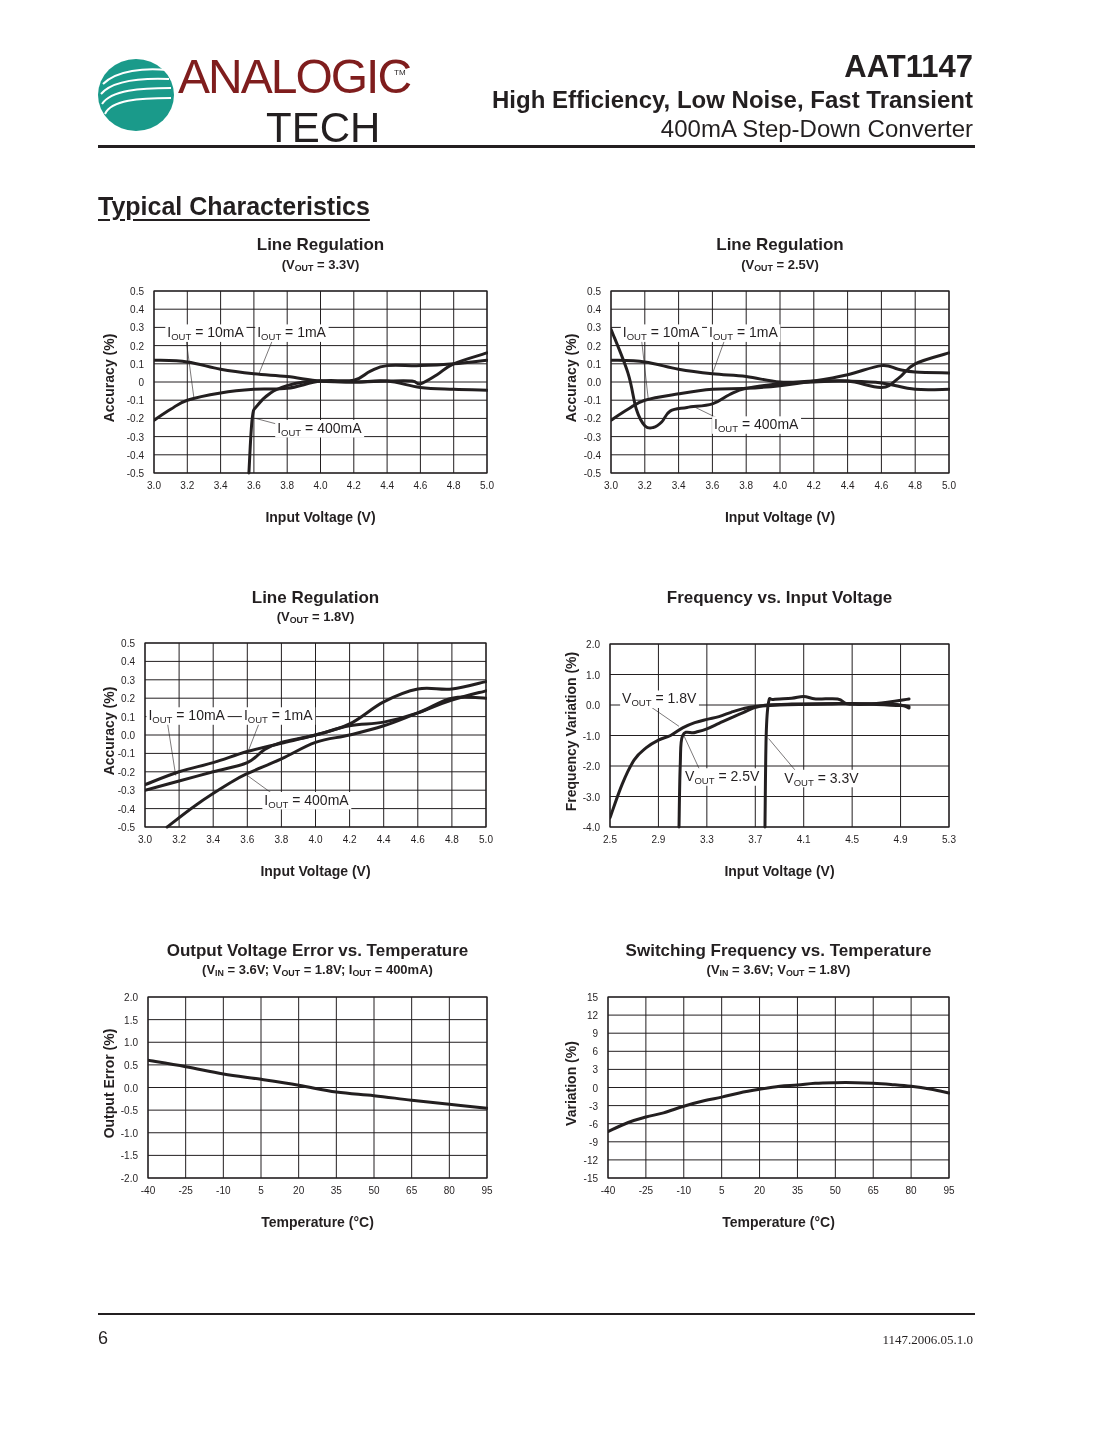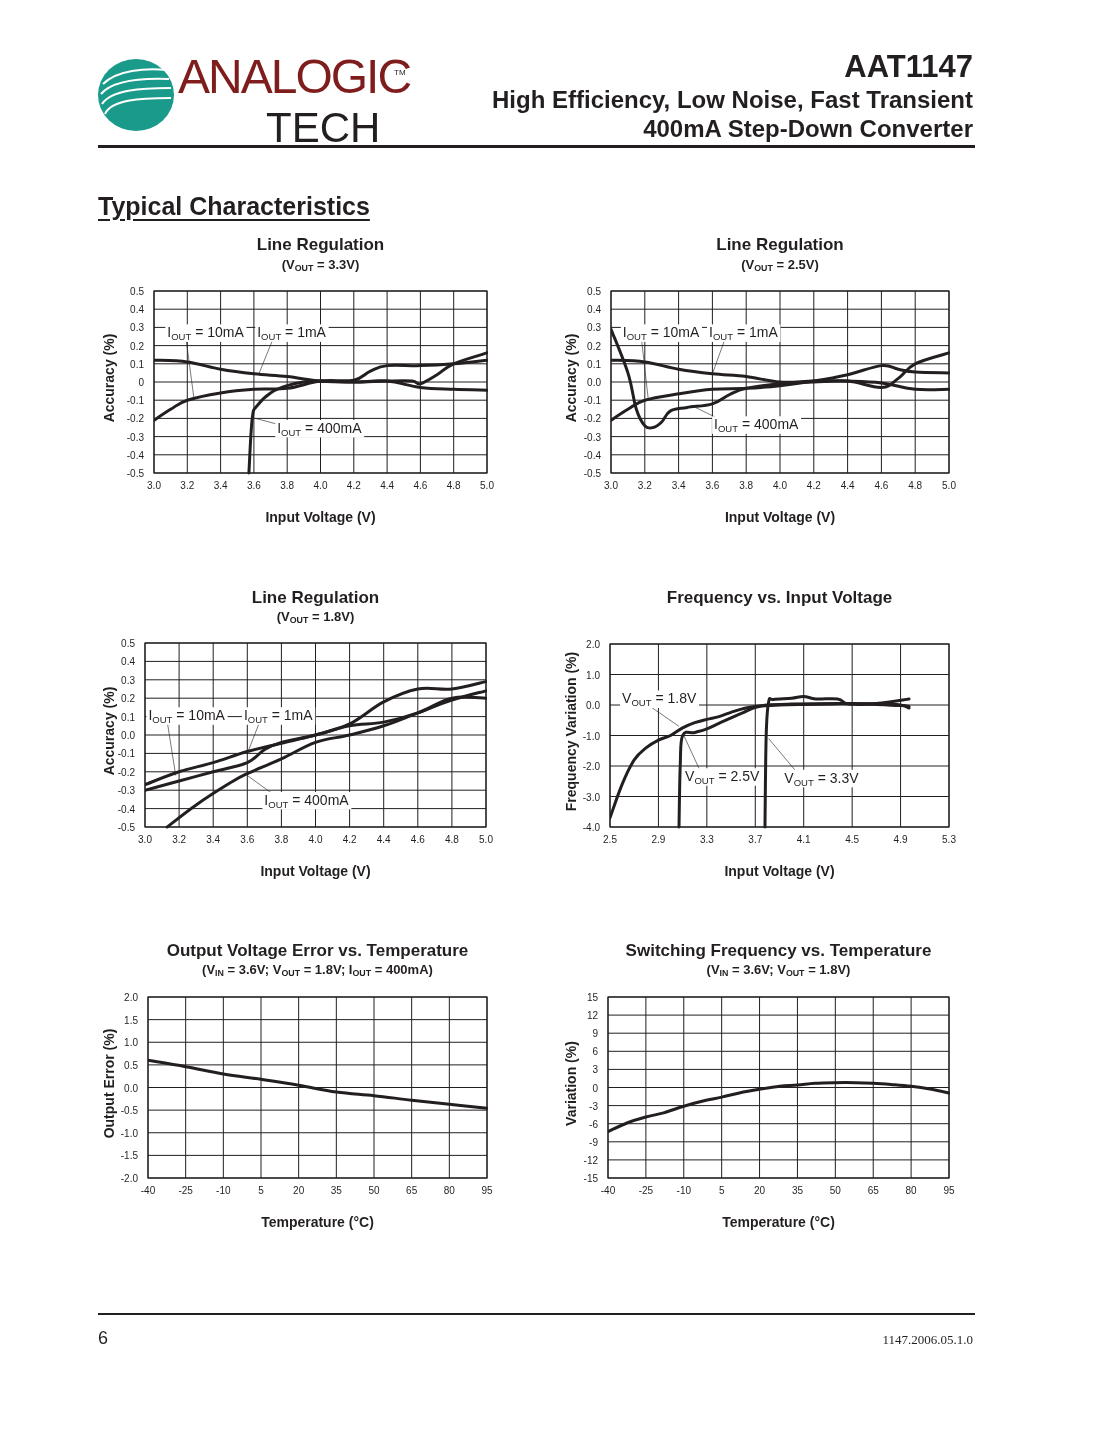--- a/index.html
+++ b/index.html
@@ -6,21 +6,21 @@
   body { width: 1105px; height: 1430px; position: relative; overflow: hidden;
          font-family: "Liberation Sans", sans-serif; color: #231f20; }
   .abs { position: absolute; }
   
   #logo-mark { left: 97px; top: 58px; width: 78px; height: 74px; }
   #logo-word1 { left: 178px; top: 53px; font-size: 48px; letter-spacing: -2px; color:#7f1d1d; font-weight: normal; line-height: 48px; }
   #logo-word2 { left: 266px; top: 107px; font-size: 42px; color:#231f20; font-weight: normal; line-height: 42px; letter-spacing: 0px; }
   #logo-tm { left: 394px; top: 68px; font-size: 8px; }
   #part-number { right: 132px; top: 50px; font-size: 31px; font-weight: bold; text-align: right; line-height: 34px; }
   #subtitle-1 { right: 132px; top: 86px; font-size: 24px; font-weight: bold; text-align: right; line-height: 28px; }
-  #subtitle-2 { right: 132px; top: 115px; font-size: 24px; font-weight: bold; text-align: right; line-height: 28px; }
+  #subtitle-2 { right: 132px; top: 115px; font-size: 24px; font-weight: normal; text-align: right; line-height: 28px; }
   .rule { left: 98px; width: 877px; height: 3px; background: #231f20; }
   #section-title { left: 98px; top: 191px; font-size: 25px; font-weight: bold; text-decoration: underline; text-underline-offset: 4px; line-height: 30px; }
   
   .chart { position: absolute; }
   .chart svg { position: absolute; left: 0; top: 0; overflow: visible; }
   .tick { font-size: 10px; fill: #231f20; }
   
   #page-number { left: 98px; top: 1328px; font-size: 18px; }
   #doc-id { right: 132px; top: 1332px; font-size: 13px; font-family: "Liberation Serif", serif; }
 </style>

